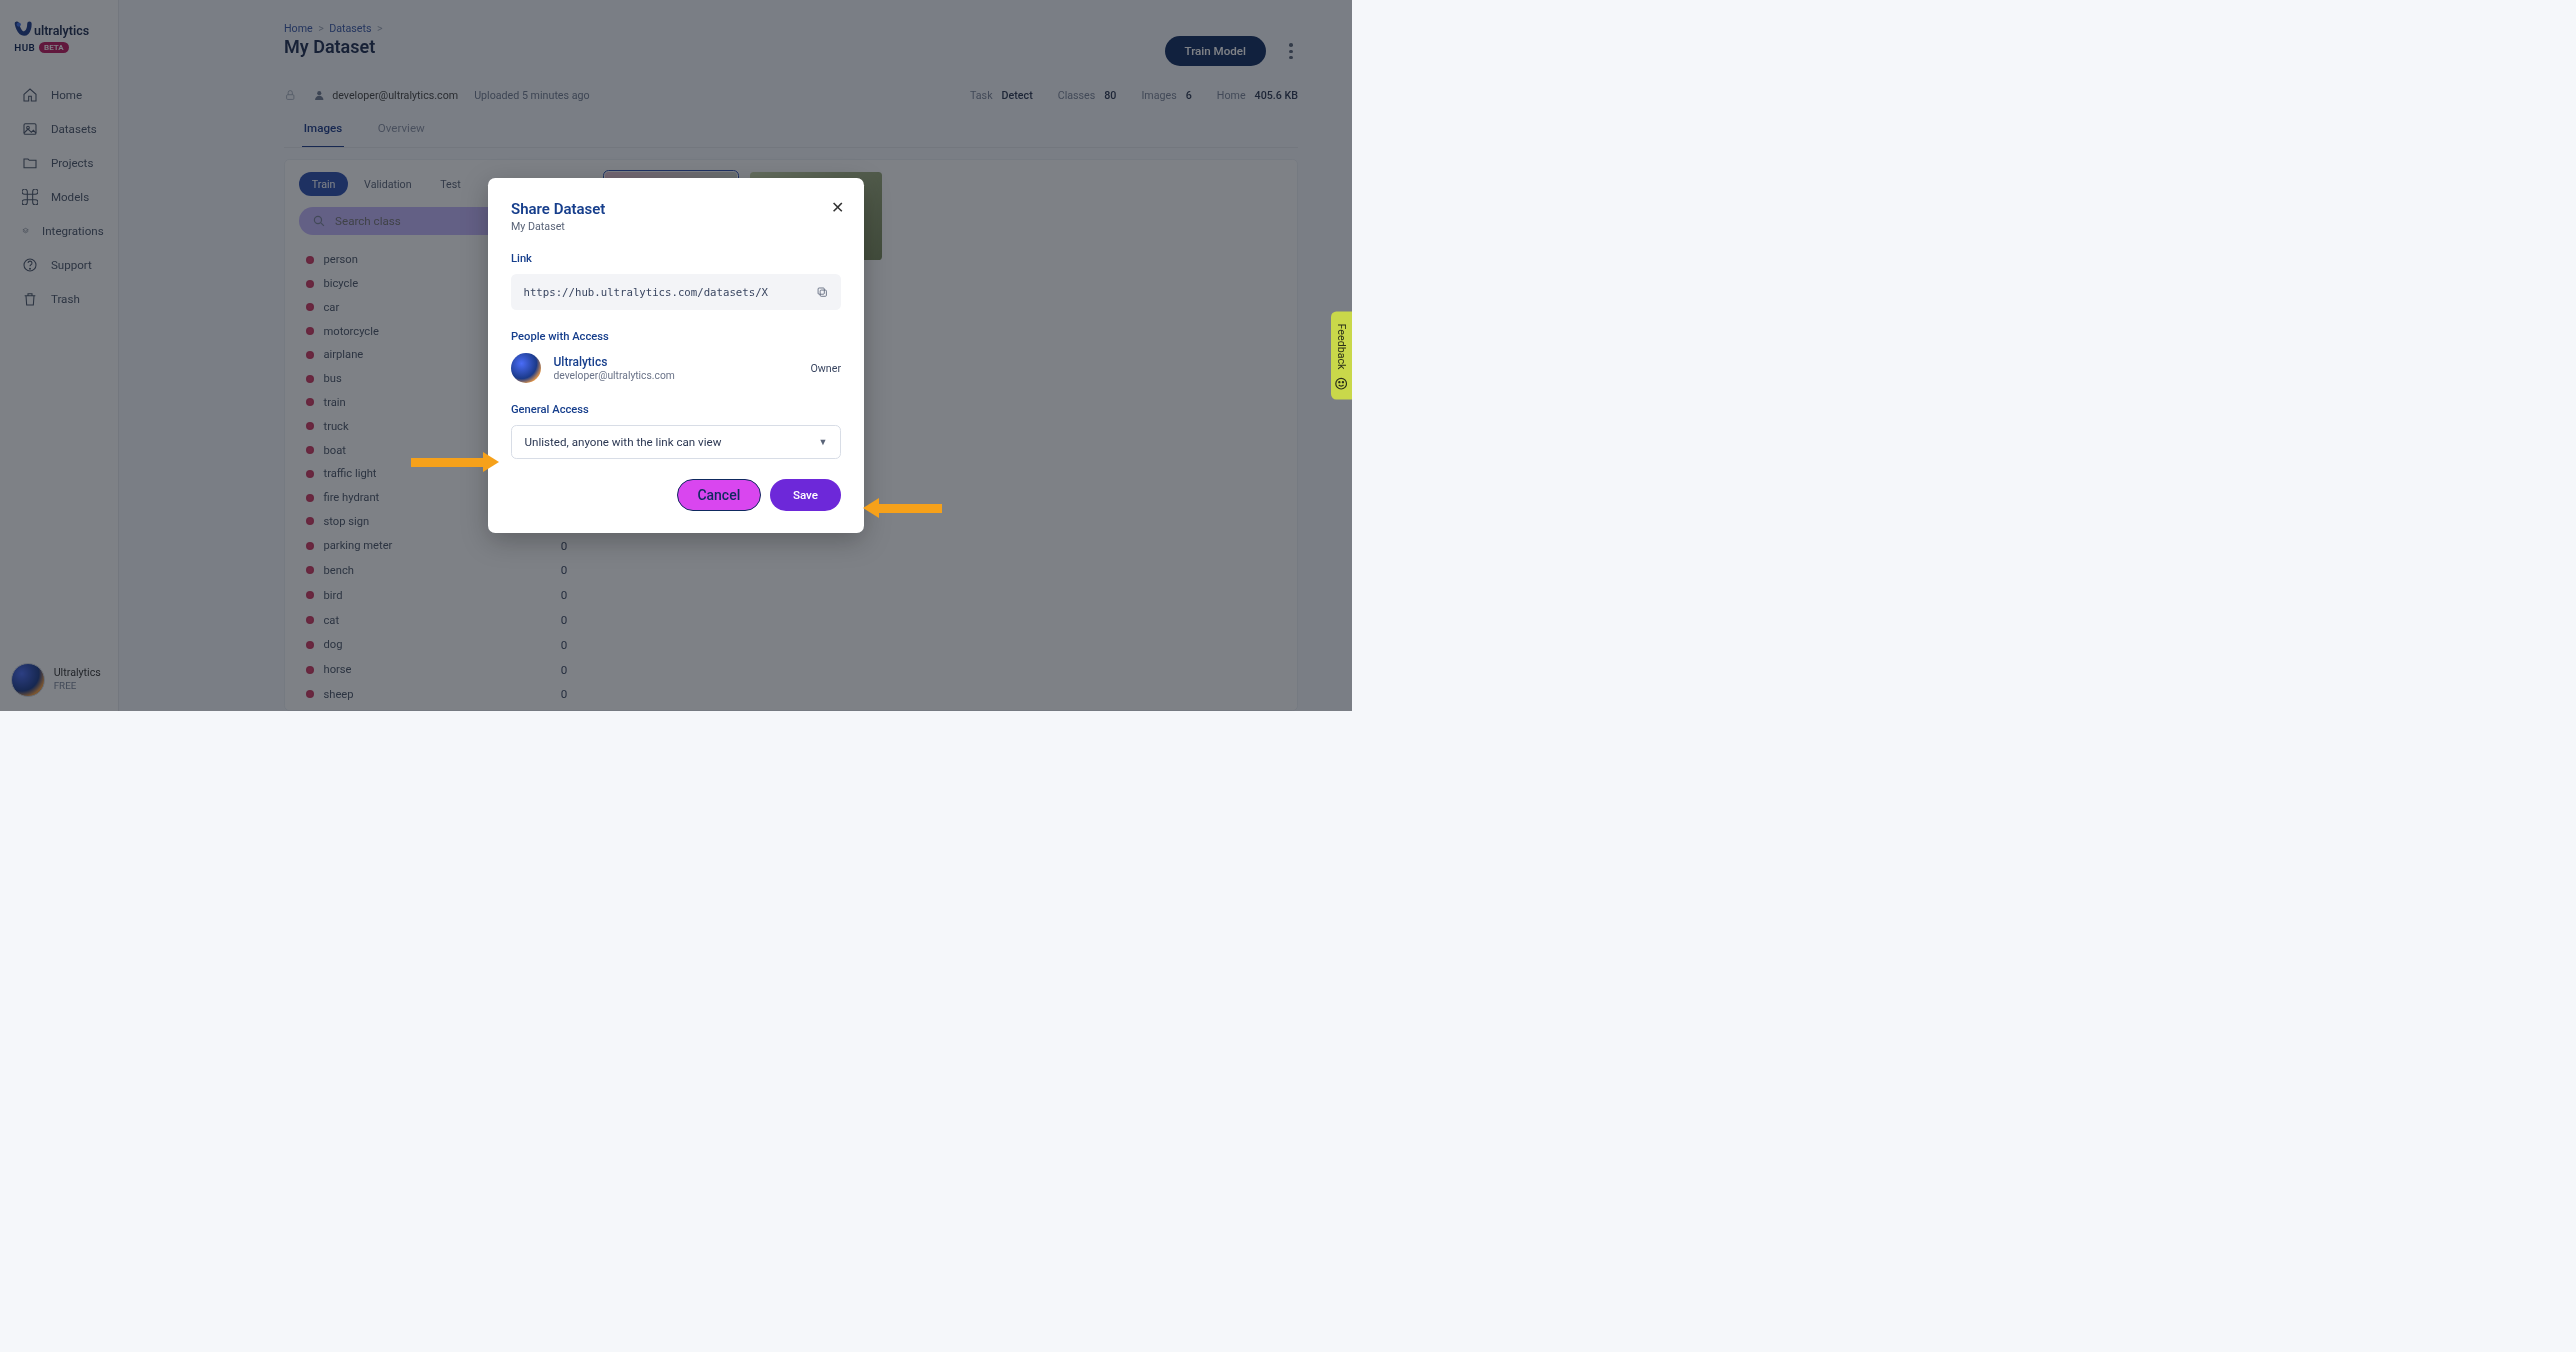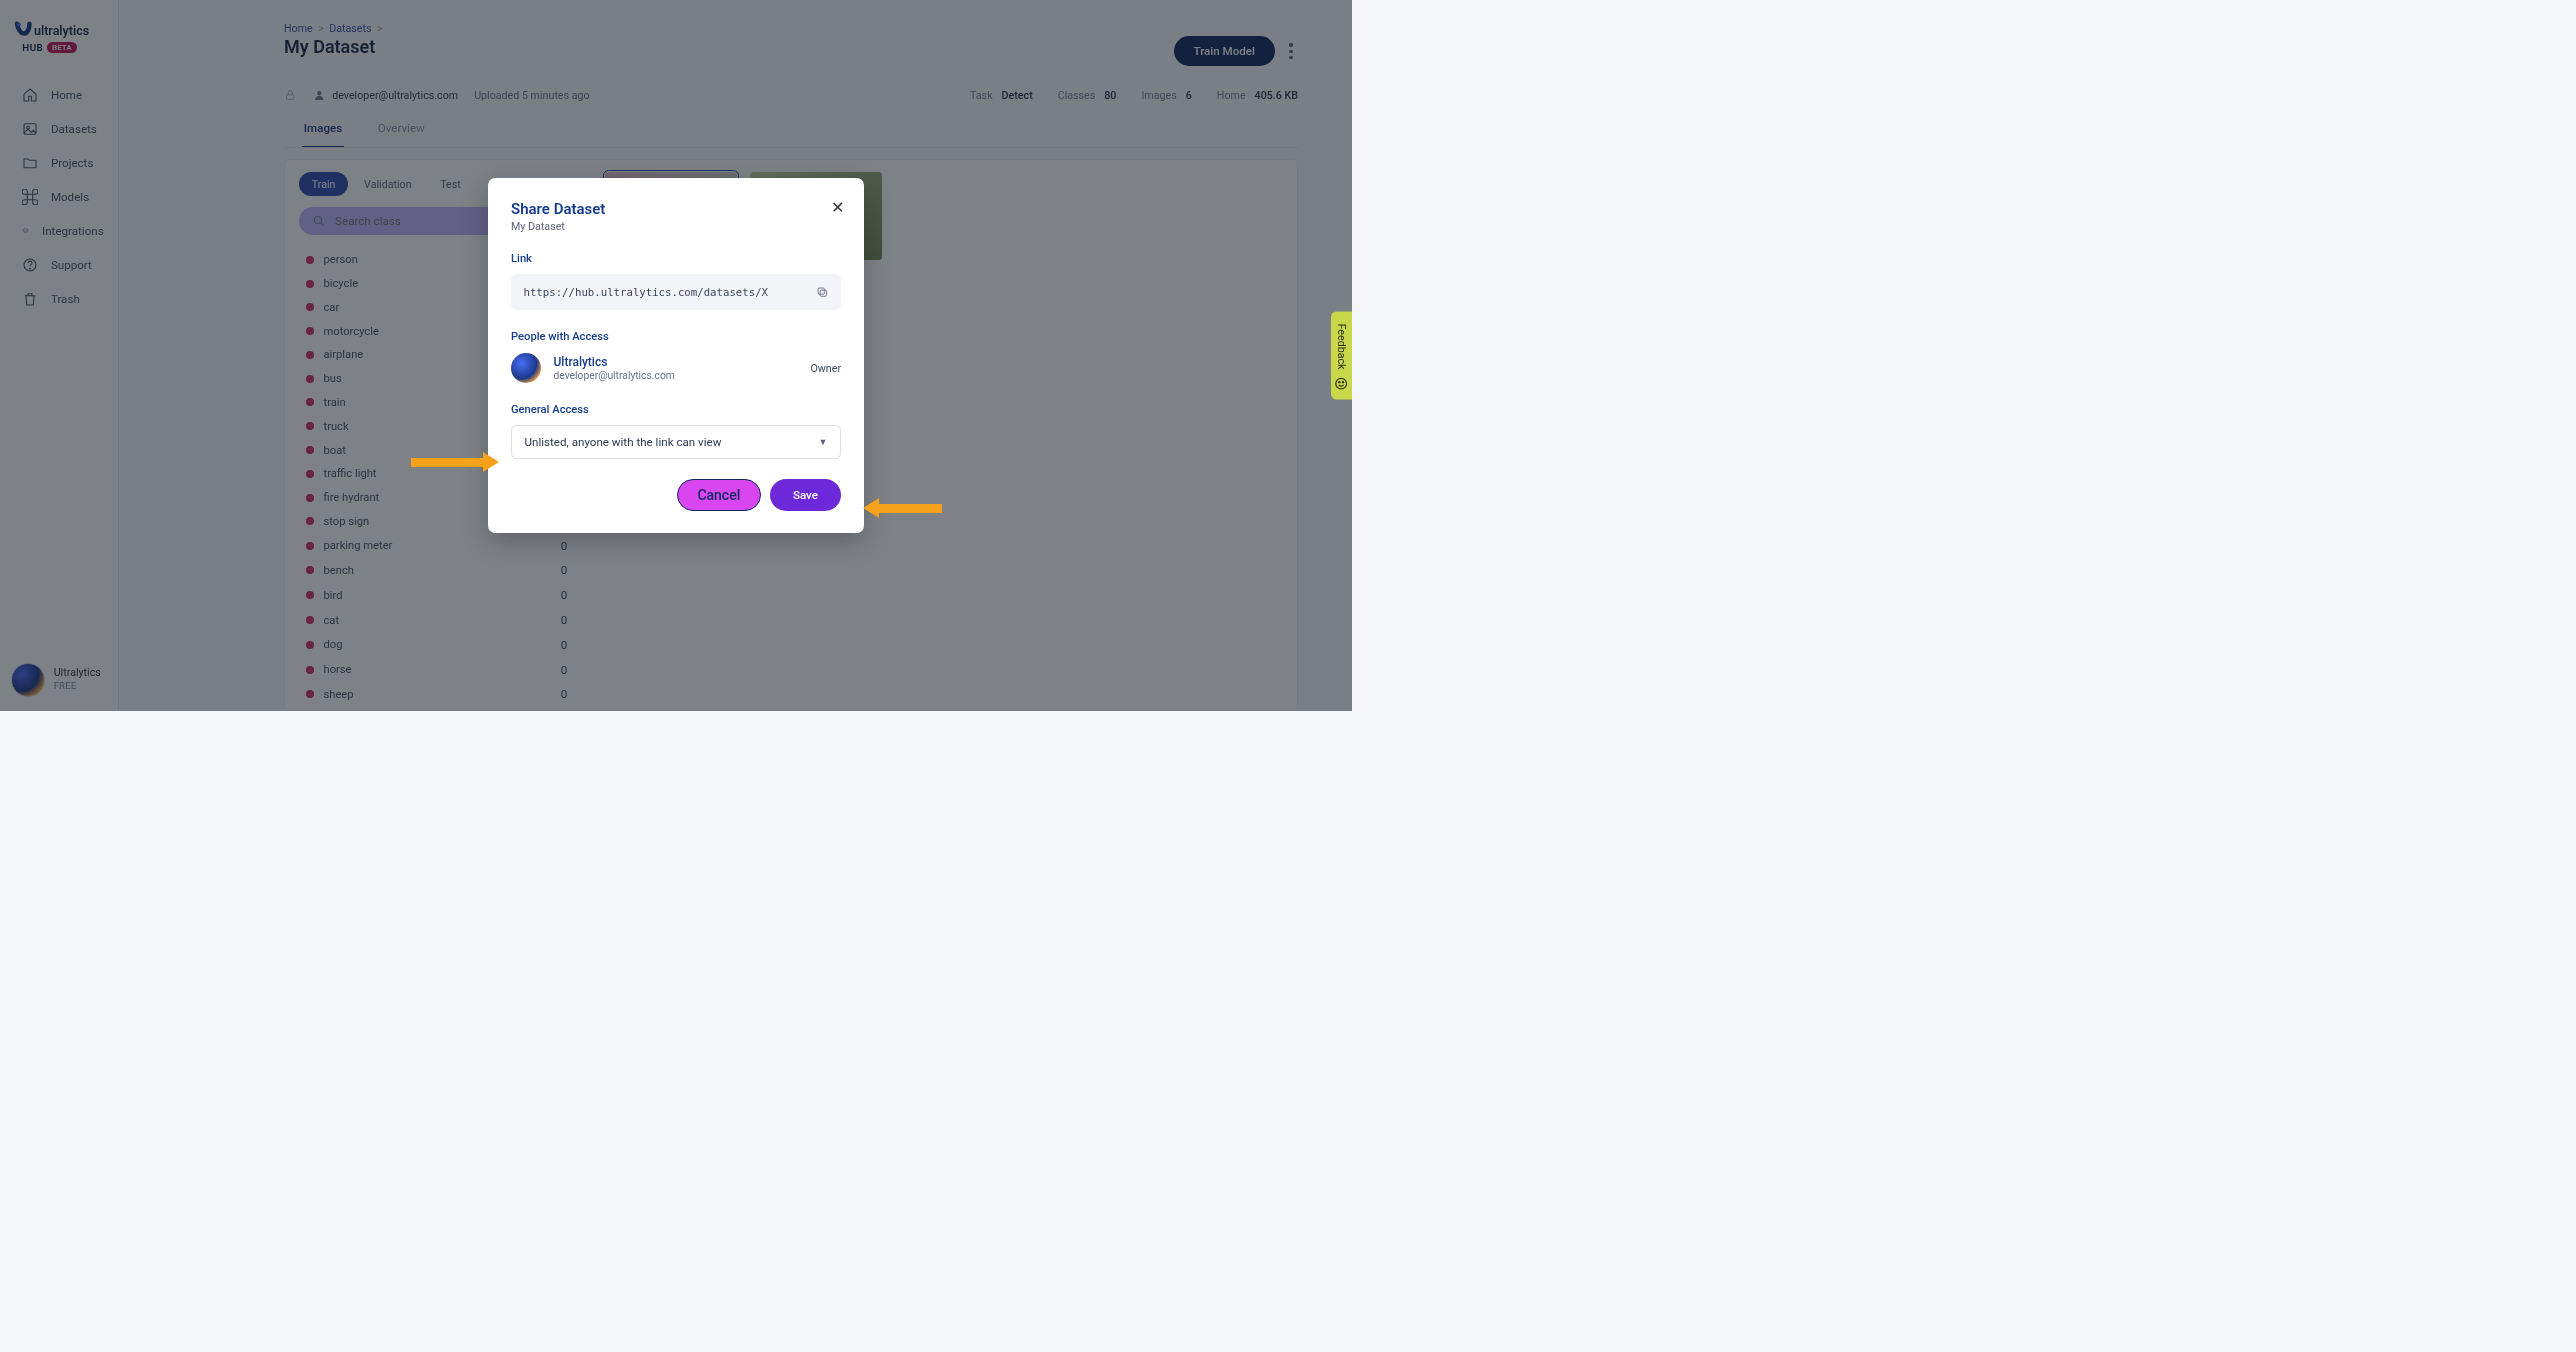--- a/index.html
+++ b/index.html
@@ -4,39 +4,39 @@
 <style>
   * { box-sizing: border-box; margin: 0; padding: 0; font-family: -apple-system, BlinkMacSystemFont, "Segoe UI", Roboto, Arial, sans-serif; }
   html, body { width: 100%; height: 100%; background:#f5f7fa; overflow:hidden; }
   body { width: 1352px; height: 711px; position: relative; transform-origin: top left; }
 
   .app { display:flex; width:100%; height:100%; background:#f7f9fc; }
 
   .sidebar { width:119px; background:#fff; border-right:0.9px solid #e6e9ee; display:flex; flex-direction:column; padding-top:13.4px;}
   .logo-wrap { padding:7.2px 14.3px 18px; }
   .logo-wrap svg { display:block; }
-  .hub-beta { margin-top:1.8px; display:flex; align-items:center; gap:3.6px;margin-left:8px; }
+  .hub-beta { margin-top:1.8px; display:flex; align-items:center; gap:3.6px; }
   .hub-text { font-size:9.8px; font-weight:600; color:#0b2050; letter-spacing:0.4px; }
   .beta-pill { background:#be185d; color:#fff; font-size:8px; font-weight:600; padding:0.9px 5.4px; border-radius:7.2px; }
   .nav { display:flex; flex-direction:column; gap:3.6px; margin-top:9px; }
   .nav-item { display:flex; align-items:center; gap:12.5px; padding:7.2px 14.3px 7.2px 22.4px; font-size:11.6px; color:#4a5568; cursor:pointer; }
   .nav-item svg { width:16px; height:16px; stroke:#4a5568; fill:none; stroke-width:1.6; }
   .sidebar-footer { margin-top:auto; display:flex; align-items:center; gap:9px; padding:14.3px 10.7px; }
   .avatar { width:34px; height:34px; border-radius:50%; border:1.8px solid #d0d6e1; display:flex; align-items:center; justify-content:center; background:radial-gradient(circle at 30% 30%, #4a6cf7 0%, #1b3a8a 55%, #f59e42 75%);}
   .sf-lines { display:flex; flex-direction:column; line-height:1.2; }
   .sf-name { font-size:10.7px; color:#333;}
   .sf-plan { font-size:9.8px; color:#7a8499;}
 
   .main { flex:1; display:flex; flex-direction:column; padding:21.5px 54px 0 165px; overflow:hidden; }
   .crumbs { font-size:10.7px; color:#3958a8; display:flex; gap:5.4px; align-items:center; }
   .crumbs a { color:#3958a8; text-decoration:none; }
   .crumbs .sep { color:#9aa3b5; }
   .hdr-row { display:flex; align-items:flex-start; justify-content:space-between; margin-top:1.8px; }
   .page-title { font-size:18px; font-weight:600; color:#1b2a4e; }
-  .hdr-actions { display:flex; align-items:center; gap:9px; }
+  .hdr-actions { display:flex; align-items:center; gap:18px; }
   .btn-primary-dark { background:#0f2a5f; color:#fff; border:none; border-radius:16px; padding:8px 19.7px; font-size:11.6px; font-weight:500; cursor:pointer;}
   .kebab { width:14.3px; display:flex; flex-direction:column; gap:2.7px; align-items:center; cursor:pointer; }
   .kebab span{ width:3.6px;height:3.6px;background:#5a6478;border-radius:50%;}
 
   .meta-row { display:flex; align-items:center; justify-content:space-between; margin-top:22.4px; font-size:10.7px; color:#6f7a90; }
   .meta-left { display:flex; align-items:center; gap:16px; }
   .meta-left .owner { display:flex; align-items:center; gap:7.2px; color:#444;}
   .meta-left .owner-icon { width:12.5px;height:12.5px;fill:#6f7a90;}
   .lock-icon{ width:12.5px;height:12.5px;stroke:#9aa3b5;fill:none;stroke-width:1.6;}
   .meta-right { display:flex; gap:25px; }

